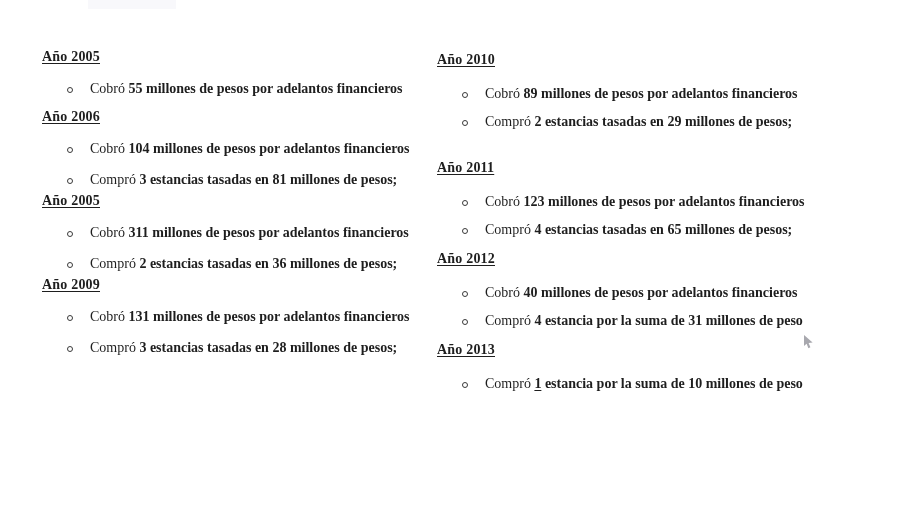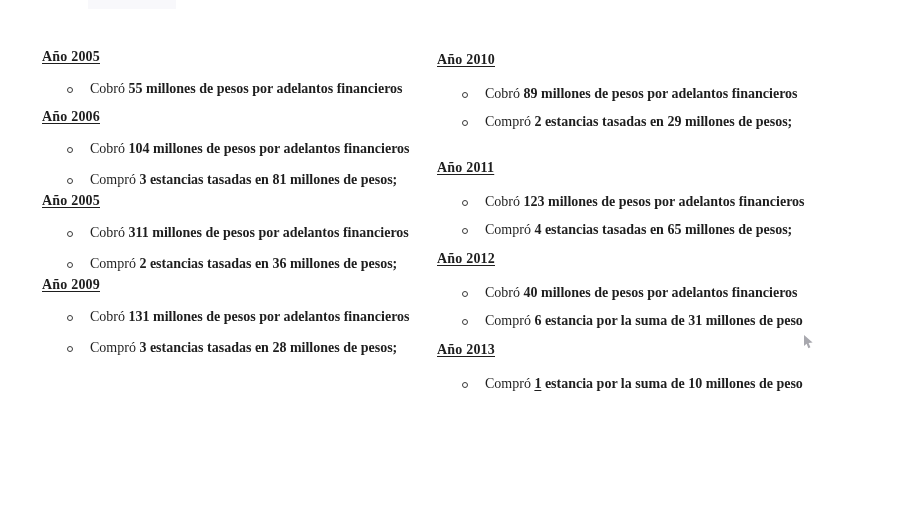--- a/index.html
+++ b/index.html
@@ -90,21 +90,21 @@
       <div class="bullet"><span class="marker"></span><span><span>Compró </span><span class="b">2 estancias tasadas en 29 millones de pesos;</span></span></div>
     </section>
     <section>
       <h3 class="year">Año 2011</h3>
       <div class="bullet"><span class="marker"></span><span><span>Cobró </span><span class="b">123 millones de pesos por adelantos financieros</span></span></div>
       <div class="bullet"><span class="marker"></span><span><span>Compró </span><span class="b">4 estancias tasadas en 65 millones de pesos;</span></span></div>
     </section>
     <section>
       <h3 class="year">Año 2012</h3>
       <div class="bullet"><span class="marker"></span><span><span>Cobró </span><span class="b">40 millones de pesos por adelantos financieros</span></span></div>
-      <div class="bullet"><span class="marker"></span><span><span>Compró </span><span class="b">6 estancia por la suma de 31 millones de peso</span></span></div>
+      <div class="bullet"><span class="marker"></span><span><span>Compró </span><span class="b">4 estancia por la suma de 31 millones de peso</span></span></div>
     </section>
     <section>
       <h3 class="year">Año 2013</h3>
       <div class="bullet"><span class="marker"></span><span><span>Compró </span><span class="b u">1</span><span class="b"> estancia por la suma de 10 millones de peso</span></span></div>
     </section>
   </div>
 
 <svg class="cursor" width="11" height="15" viewBox="0 0 11 15">
   <polygon points="1,0 1,11 3.6,8.7 5.4,13.2 7.4,12.3 5.6,7.9 9.6,7.6" fill="#a8a8ae"></polygon>
 </svg>

